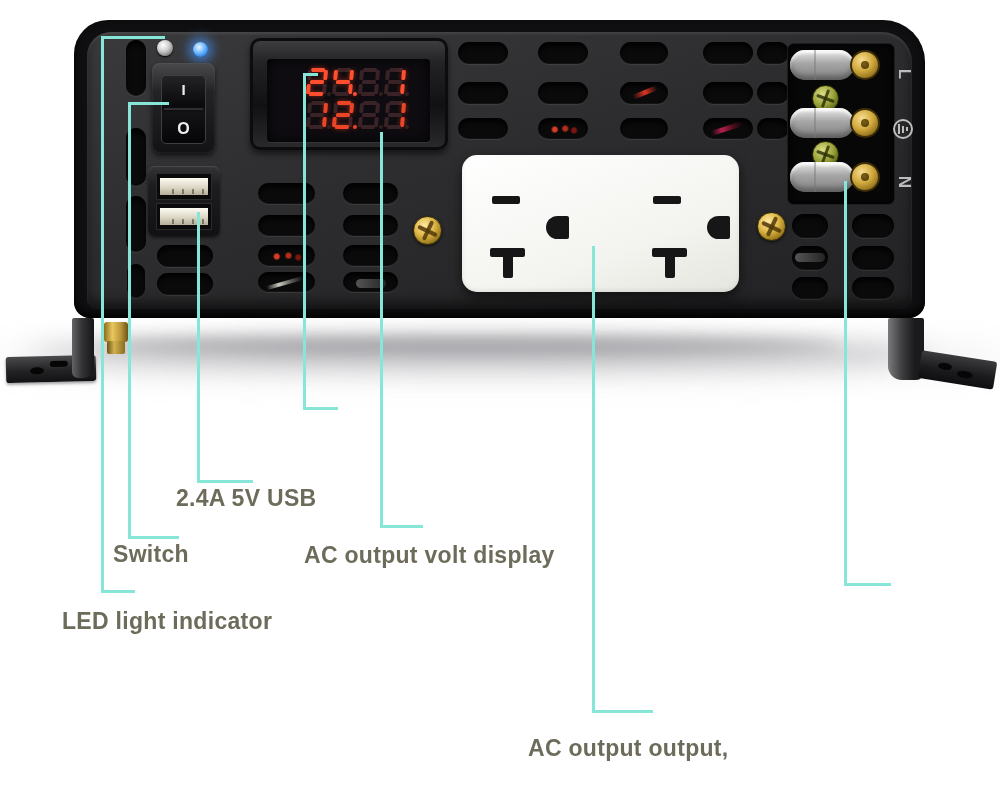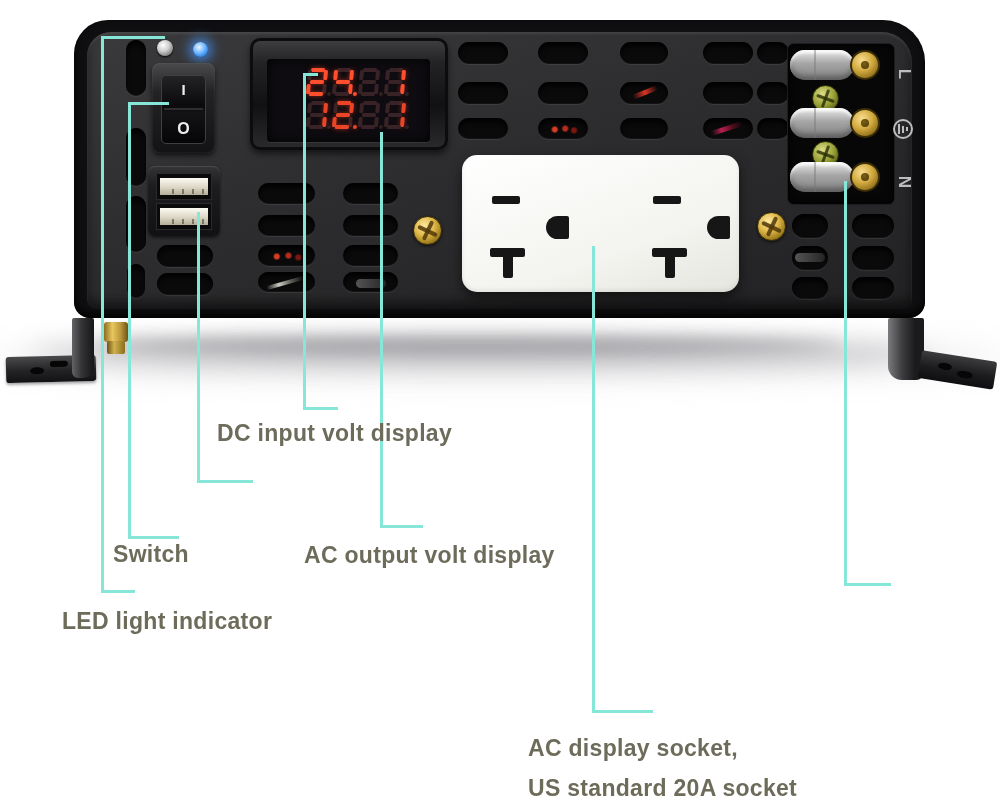--- a/index.html
+++ b/index.html
@@ -378,20 +378,19 @@
       <div class="lead" style="left: 303px; top: 73px; width: 3px; height: 337px; background: rgb(134, 231, 217);"></div>
       <div class="lead" style="left: 303px; top: 407px; width: 35px; height: 3px; background: rgb(134, 231, 217);"></div>
       <div class="lead" style="left: 380px; top: 132px; width: 3px; height: 396px; background: rgb(134, 231, 217);"></div>
       <div class="lead" style="left: 380px; top: 525px; width: 43px; height: 3px; background: rgb(134, 231, 217);"></div>
       <div class="lead" style="left: 592px; top: 246px; width: 3px; height: 467px; background: rgb(134, 231, 217);"></div>
       <div class="lead" style="left: 592px; top: 710px; width: 61px; height: 3px; background: rgb(134, 231, 217);"></div>
       <div class="lead" style="left: 844px; top: 181px; width: 3px; height: 405px; background: rgb(134, 231, 217);"></div>
       <div class="lead" style="left: 844px; top: 583px; width: 47px; height: 3px; background: rgb(134, 231, 217);"></div>
     </div>
 
-  <div class="note" style="left:217px;top:420px">DC input volt display</div>
+  <div class="note" style="left:176px;top:485px">2.4A 5V USB</div>
   <div class="note" style="left:113px;top:541px">Switch</div>
   <div class="note" style="left:62px;top:608px">LED light indicator</div>
   <div class="note" style="left:304px;top:542px">AC output volt display</div>
-  <div class="note" style="left:528px;top:735px">AC display socket,</div>
-  <div class="note" style="left:528px;top:775px">US standard 20A socket</div>
+  <div class="note" style="left:528px;top:735px">AC output output,</div>
 
 </div>
 
 </body></html>

